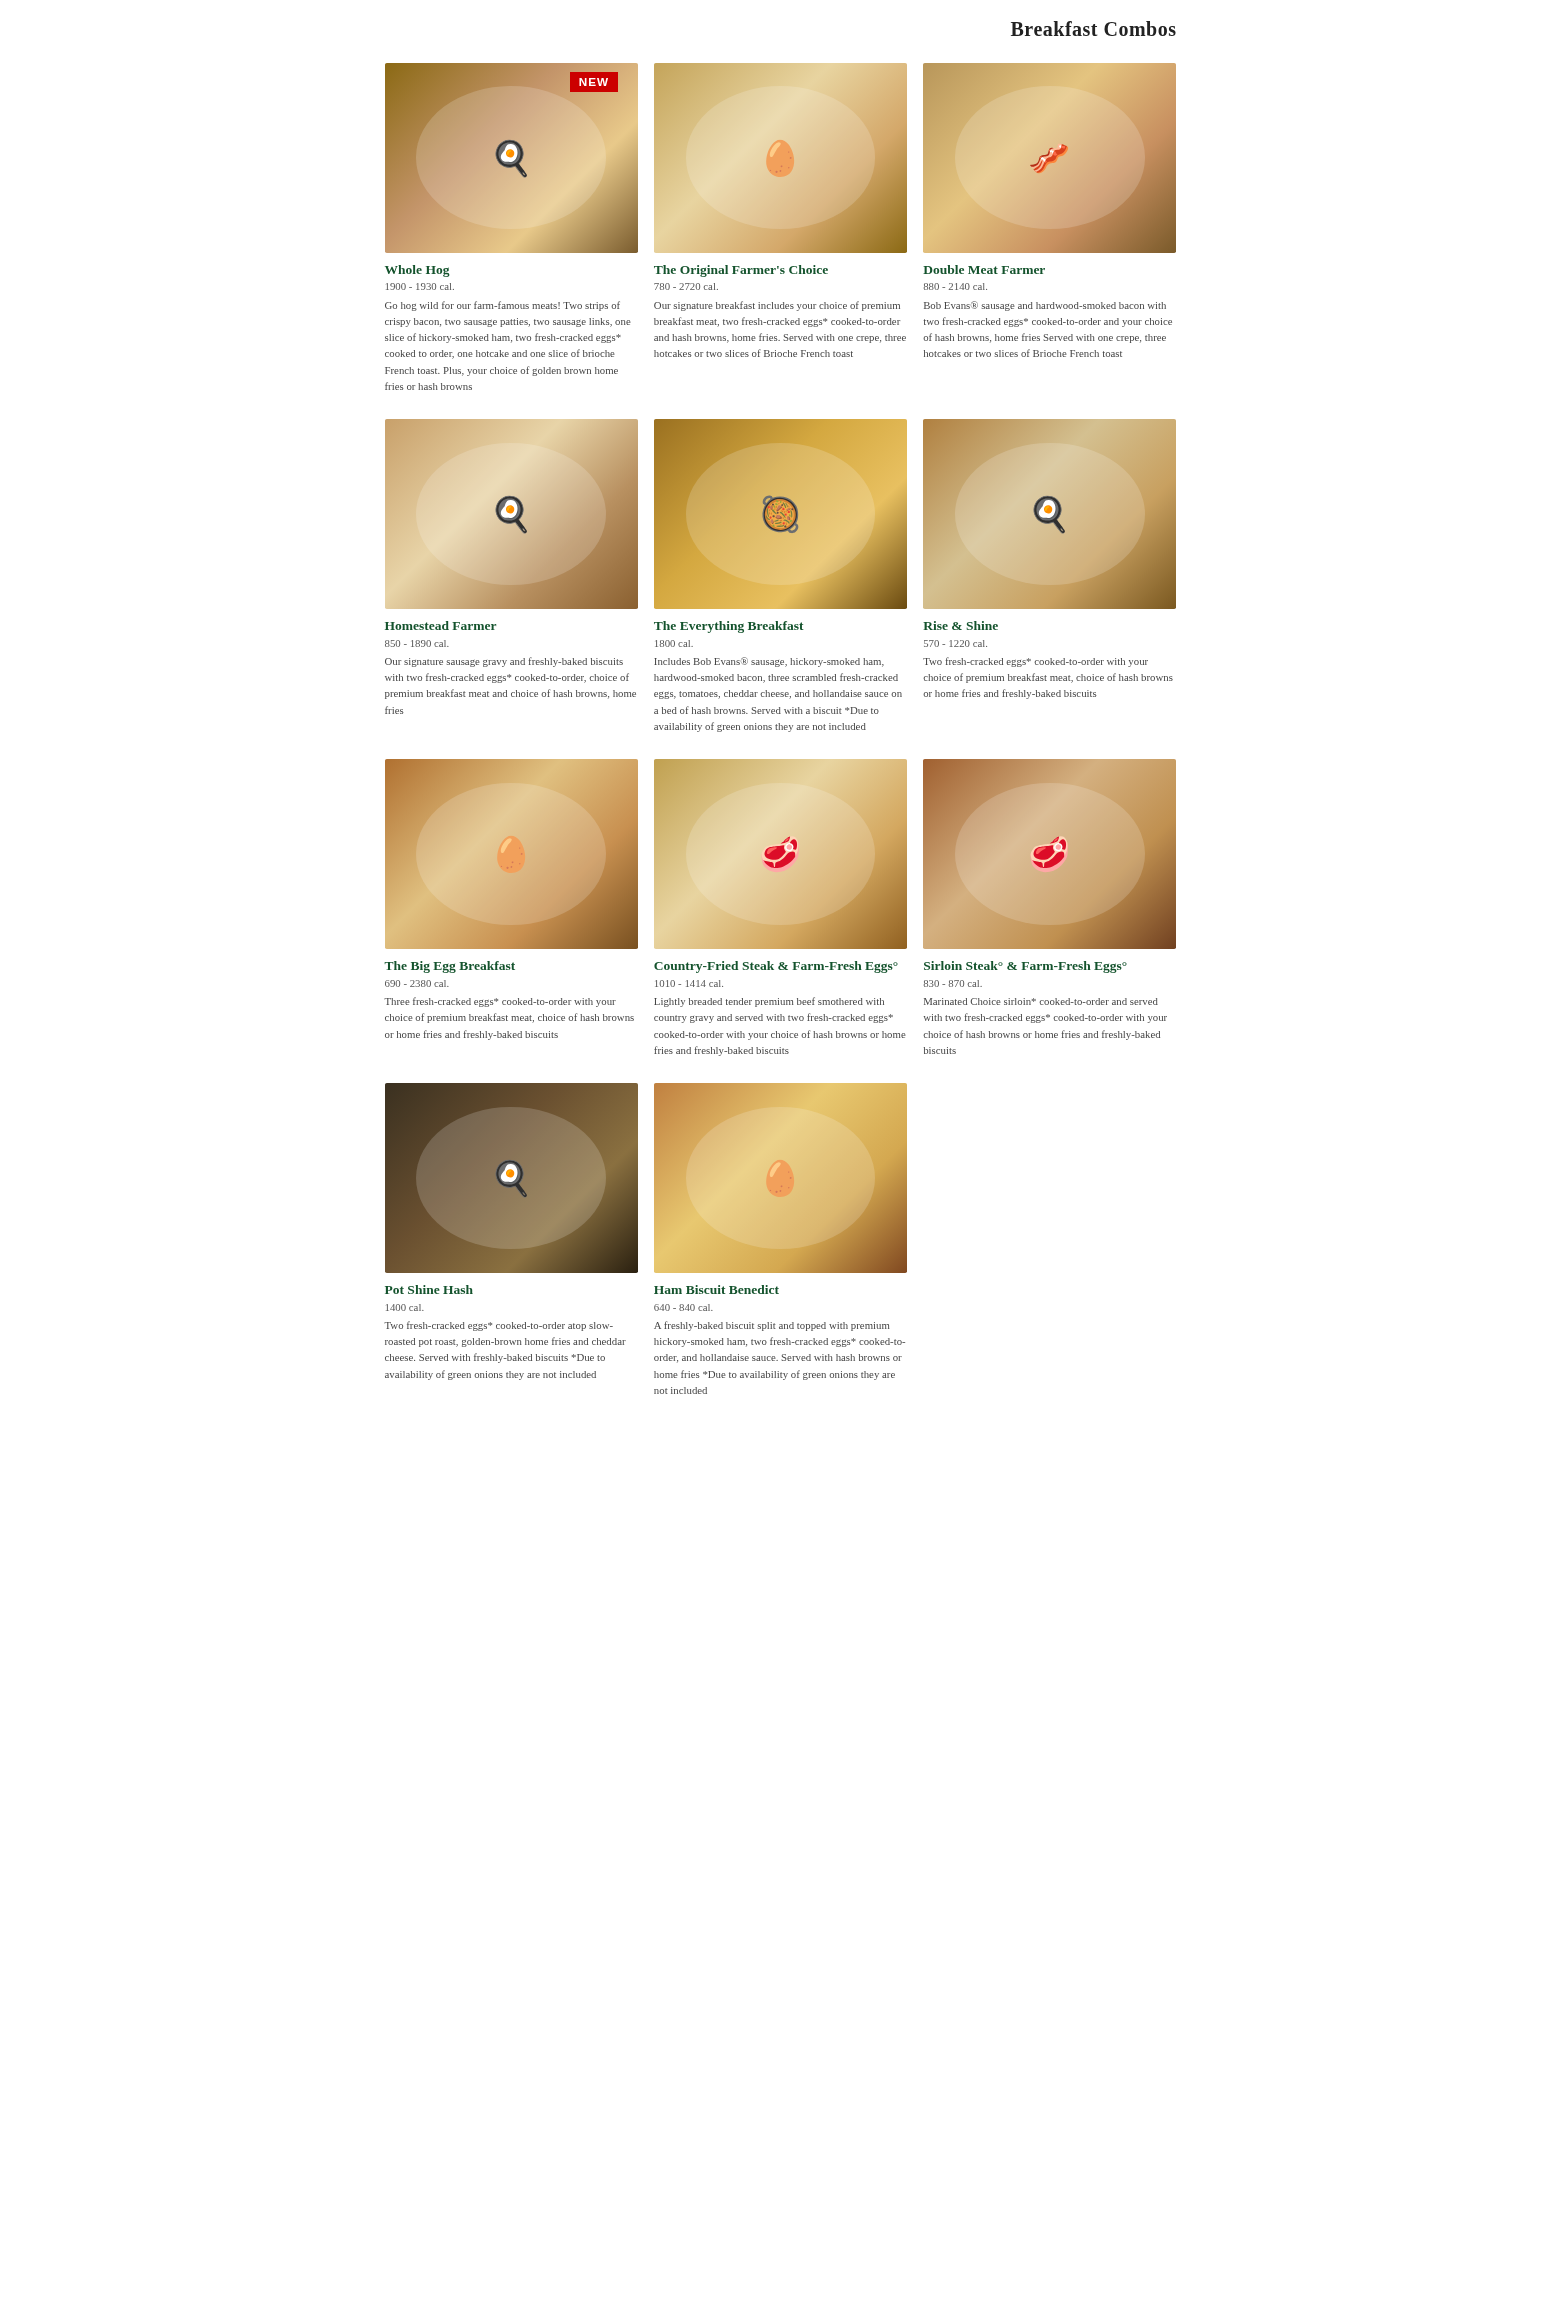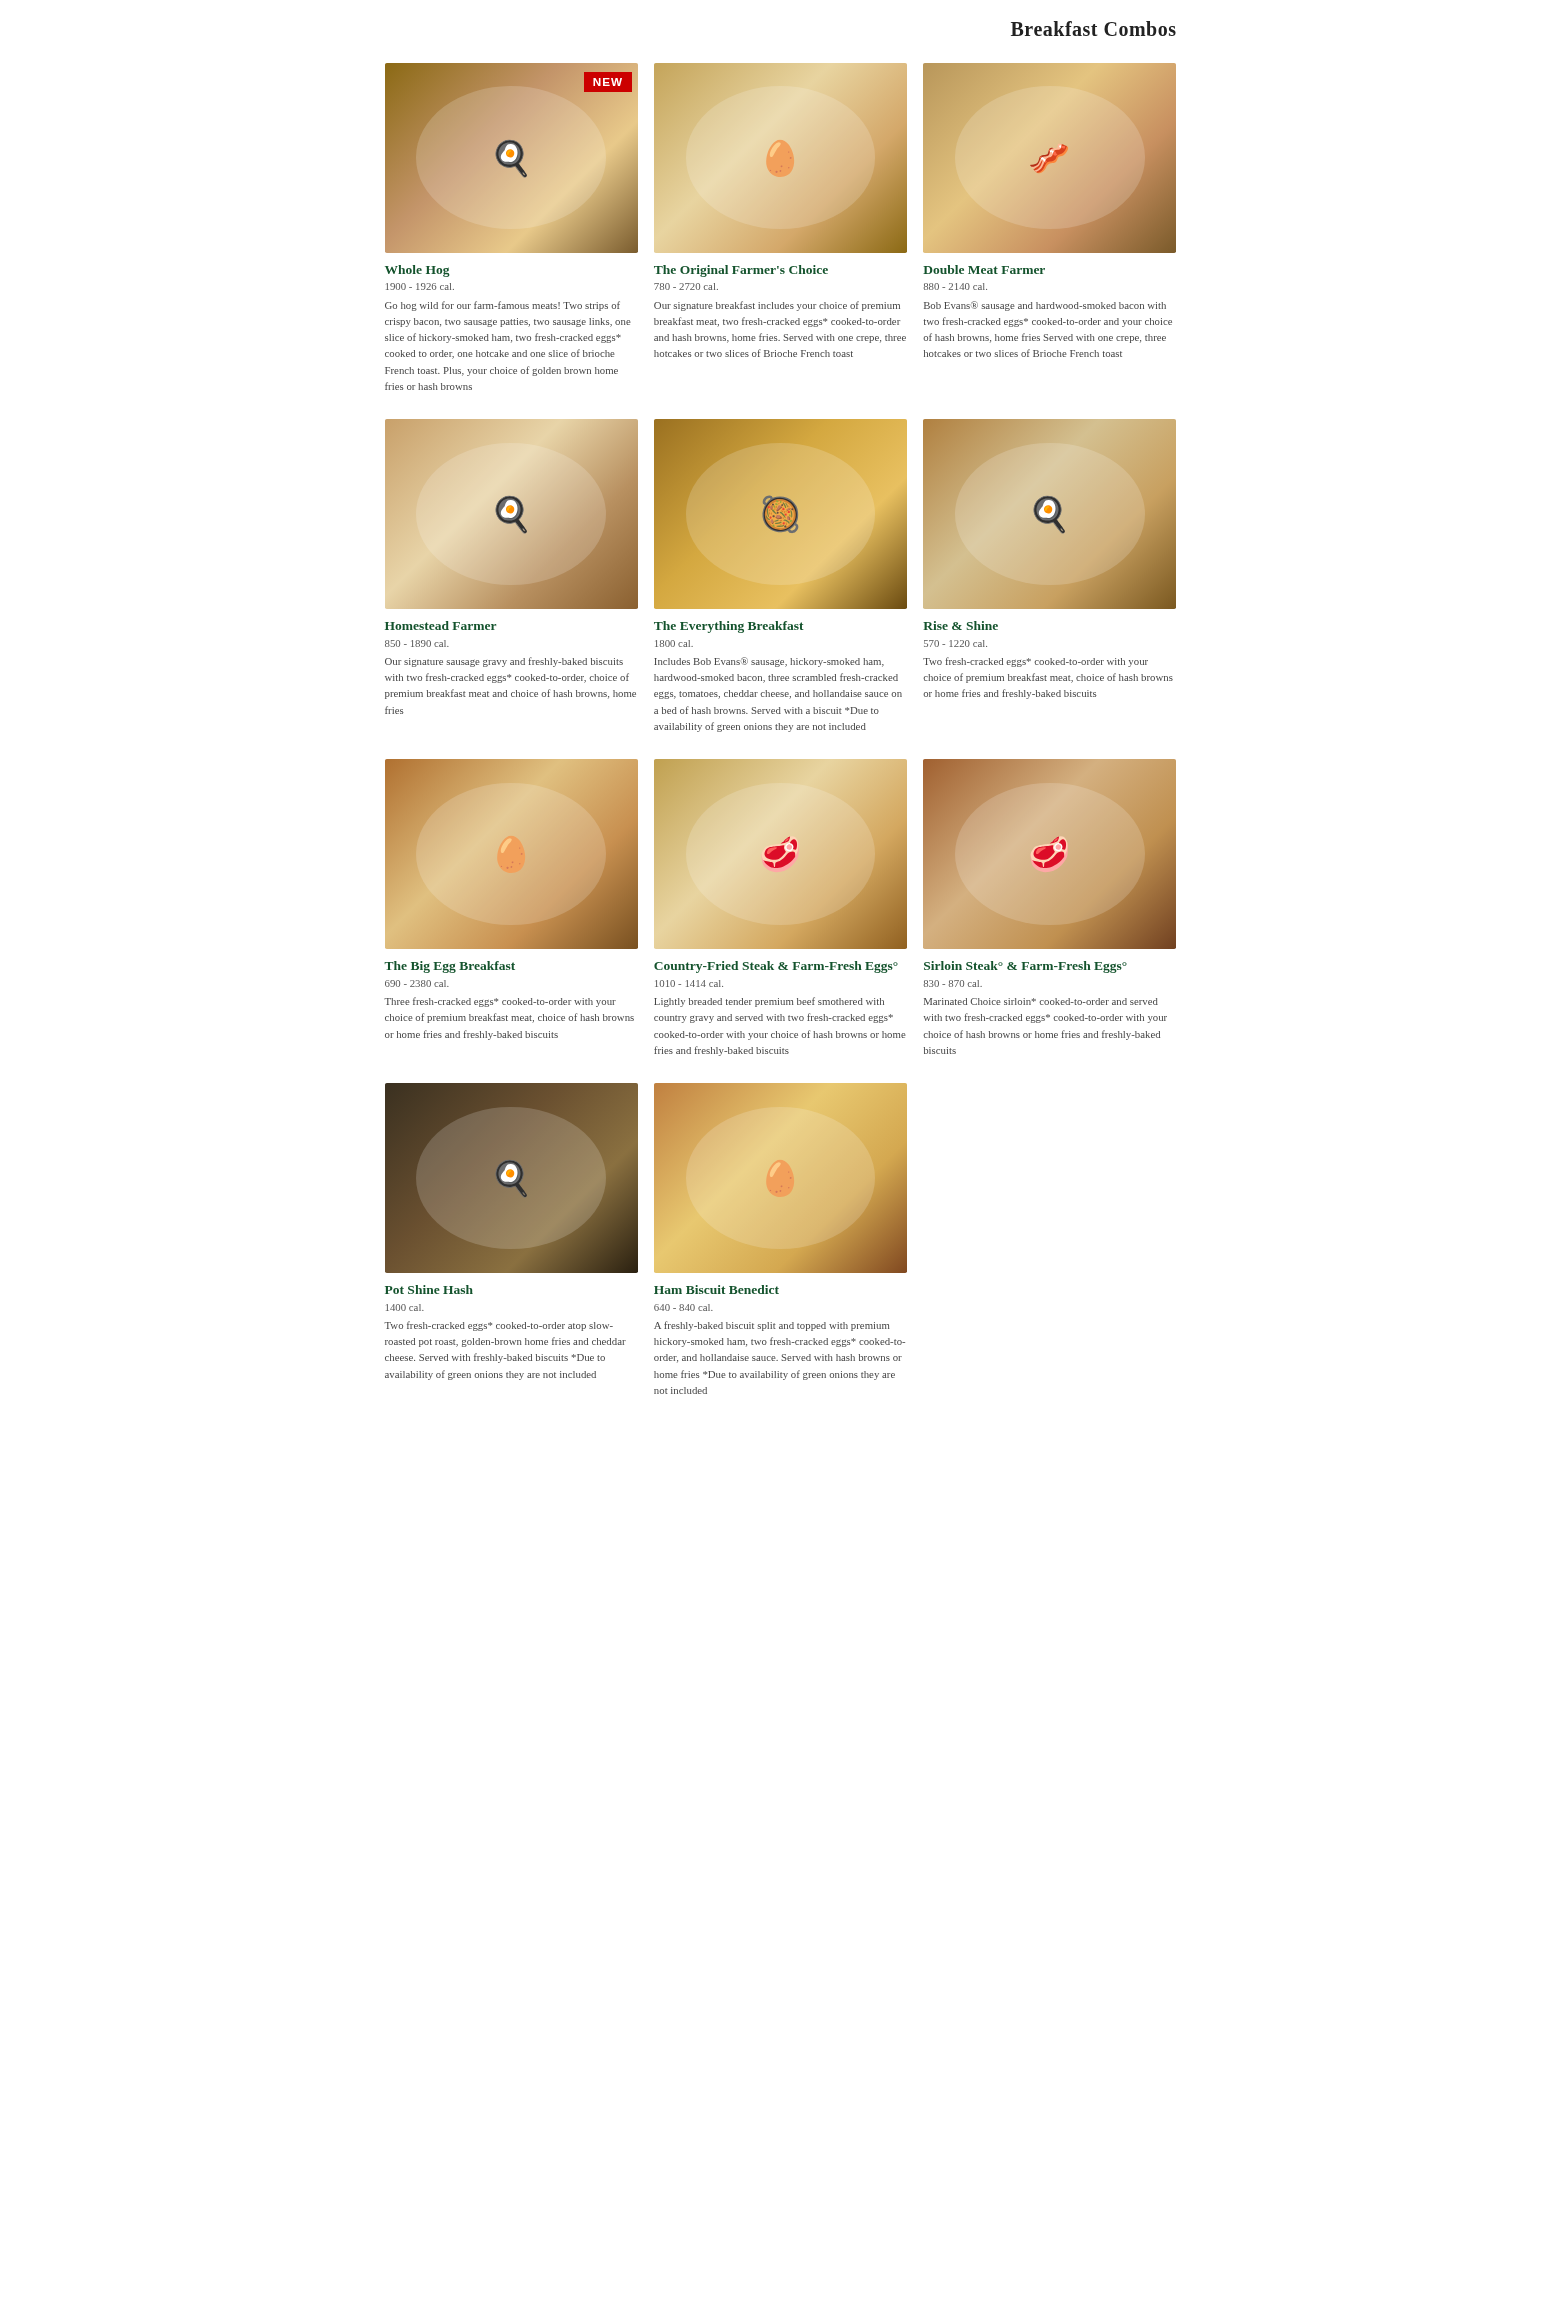--- a/index.html
+++ b/index.html
@@ -30,21 +30,21 @@
       overflow: hidden;
       margin-bottom: 9px;
       position: relative;
       display: flex;
       align-items: center;
       justify-content: center;
     }
     .new-badge {
       position: absolute;
       top: 9px;
-      right: 6px;
+      right: 20px;
       background: #c00;
       color: #fff;
       font-family: Arial, sans-serif;
       font-size: 11.7px;
       font-weight: bold;
       padding: 3.6px 9px;
       transform: rotate(0deg);
       letter-spacing: 0.9px;
     }
     .item-name {
@@ -97,21 +97,21 @@
 
 <h1 class="page-title">Breakfast Combos</h1>
 
 <div class="full-grid" id="menu-container">
 <div class="menu-item">
       <div class="menu-item-image img-whole-hog">
         <div class="plate-circle">🍳</div>
         <div class="new-badge">NEW</div>
       </div>
       <div class="item-name">Whole Hog</div>
-      <div class="item-calories">1900 - 1926 cal.</div>
+      <div class="item-calories">1900 - 1930 cal.</div>
       <div class="item-description">Go hog wild for our farm-famous meats! Two strips of crispy bacon, two sausage patties, two sausage links, one slice of hickory-smoked ham, two fresh-cracked eggs* cooked to order, one hotcake and one slice of brioche French toast. Plus, your choice of golden brown home fries or hash browns</div>
     </div>
     <div class="menu-item">
       <div class="menu-item-image img-original-farmer">
         <div class="plate-circle">🥚</div>
       </div>
       <div class="item-name">The Original Farmer's Choice</div>
       <div class="item-calories">780 - 2720 cal.</div>
       <div class="item-description">Our signature breakfast includes your choice of premium breakfast meat, two fresh-cracked eggs* cooked-to-order and hash browns, home fries. Served with one crepe, three hotcakes or two slices of Brioche French toast</div>
     </div>

